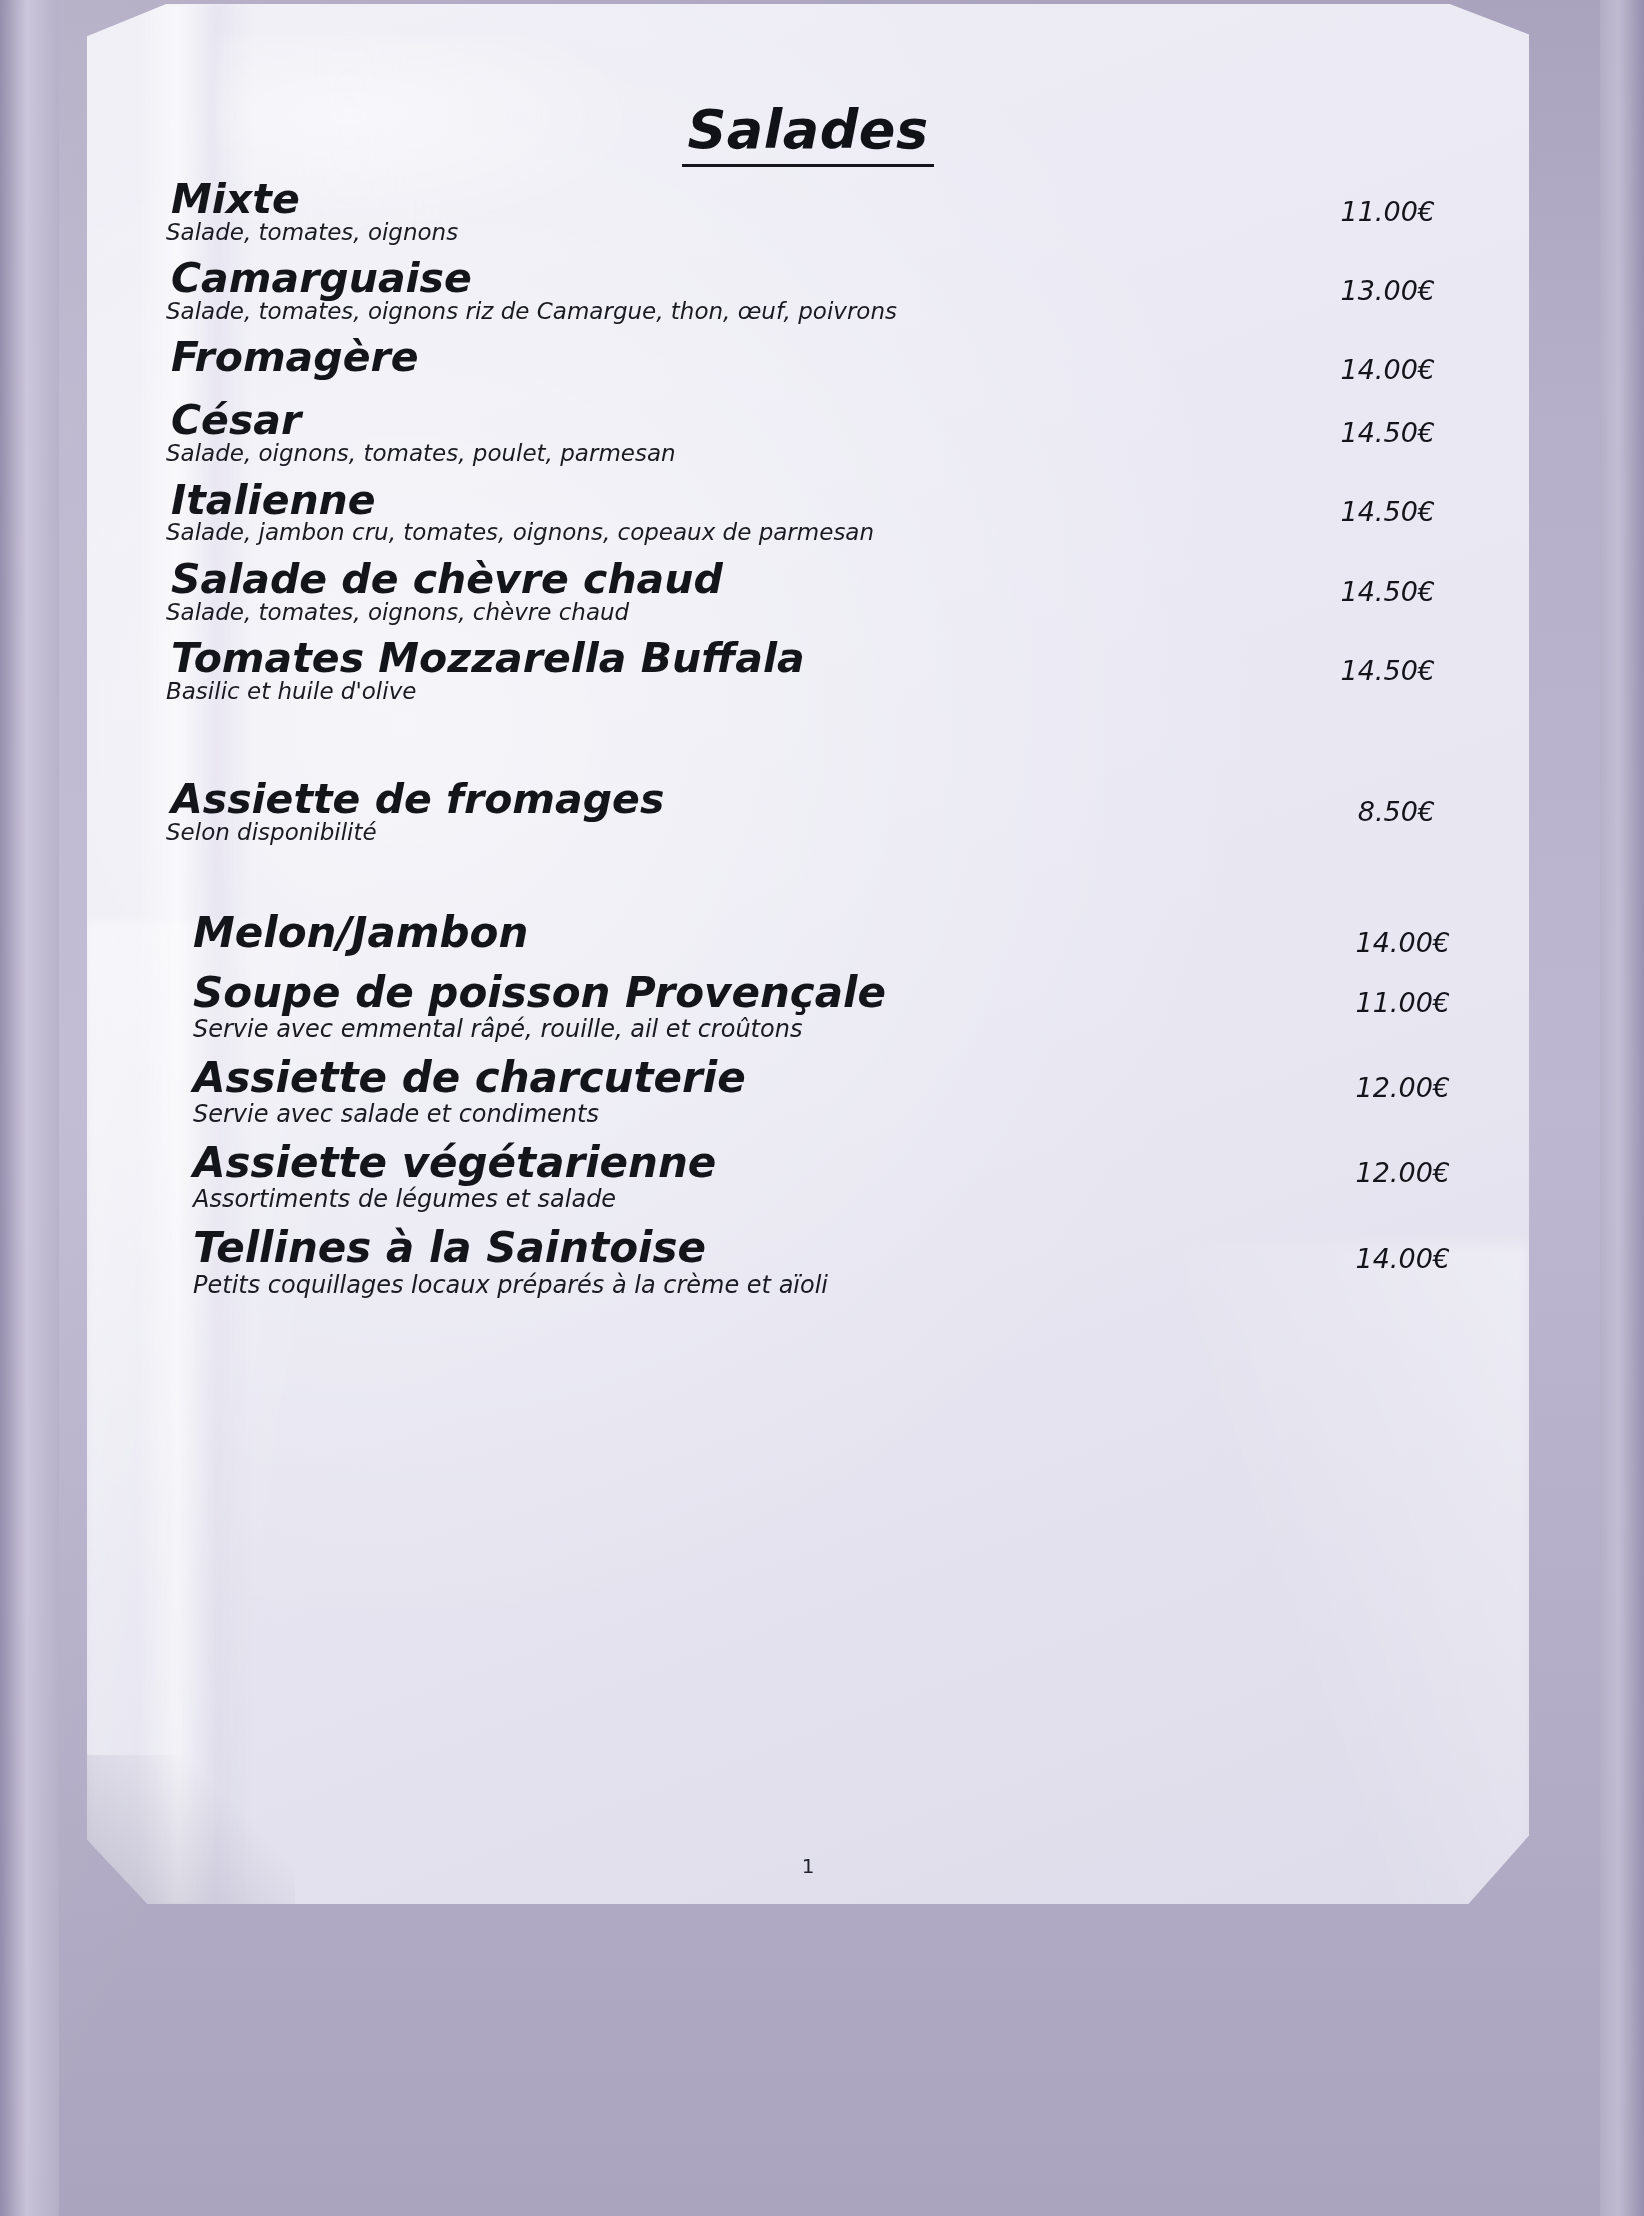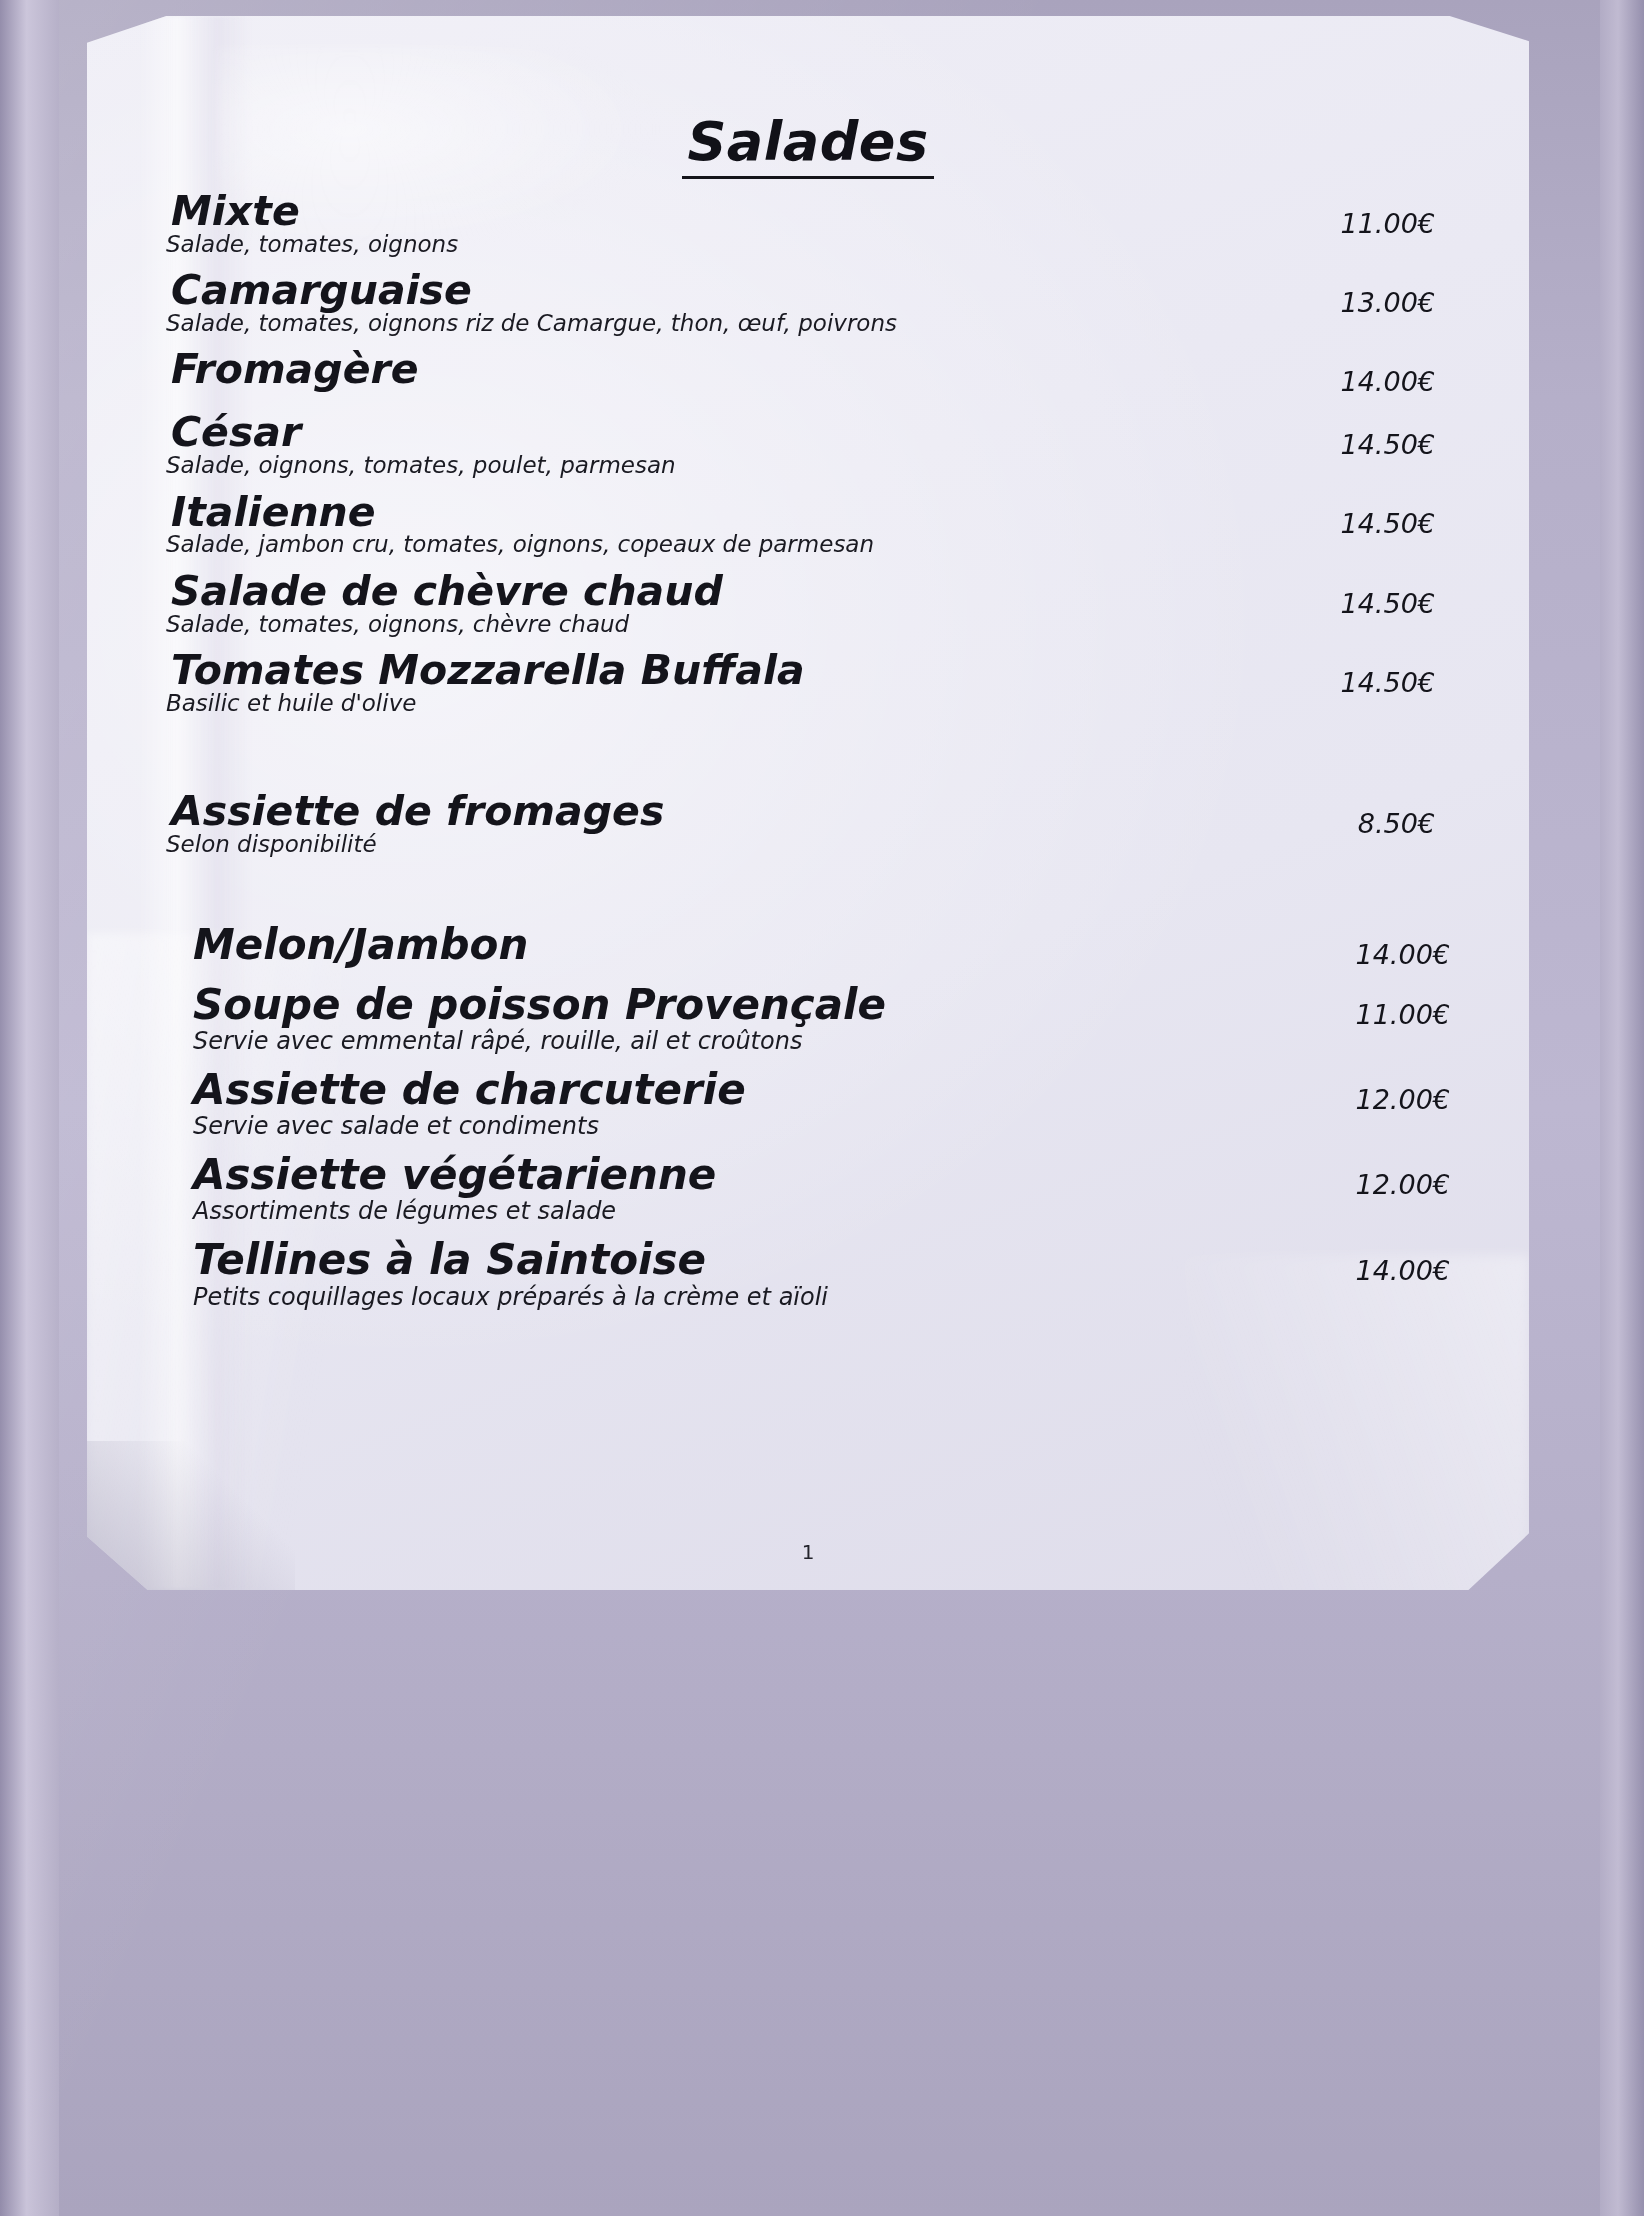--- a/index.html
+++ b/index.html
@@ -35,23 +35,23 @@
     right: 0; top: 0;
     width: 45px; height: 100%;
     background: linear-gradient(270deg, #8e88a7 0%, #c6c0d6 60%, #b4aec7 100%);
     opacity: .8;
   }
 
   
   #page {
     position: absolute;
     left: 87px;
-    top: 16px;
+    top: 4px;
     width: 1442px;
-    height: 1574px;
+    height: 1900px;
     background:
       radial-gradient(ellipse at 22% 38%, rgba(255,255,255,0.55) 0%, rgba(255,255,255,0) 55%),
       linear-gradient(160deg, #efeef6 0%, #eae9f3 35%, #e7e6f1 60%, #dedcea 100%);
     box-shadow: 0 0 30px rgba(70,60,95,0.25);
     clip-path: polygon(
       5.5% 0%, 94.5% 0%, 100% 1.6%, 100% 96.4%, 95.8% 100%, 4.2% 100%, 0% 96.6%, 0% 1.7%
     );
     color: #16161c;
   }
   

